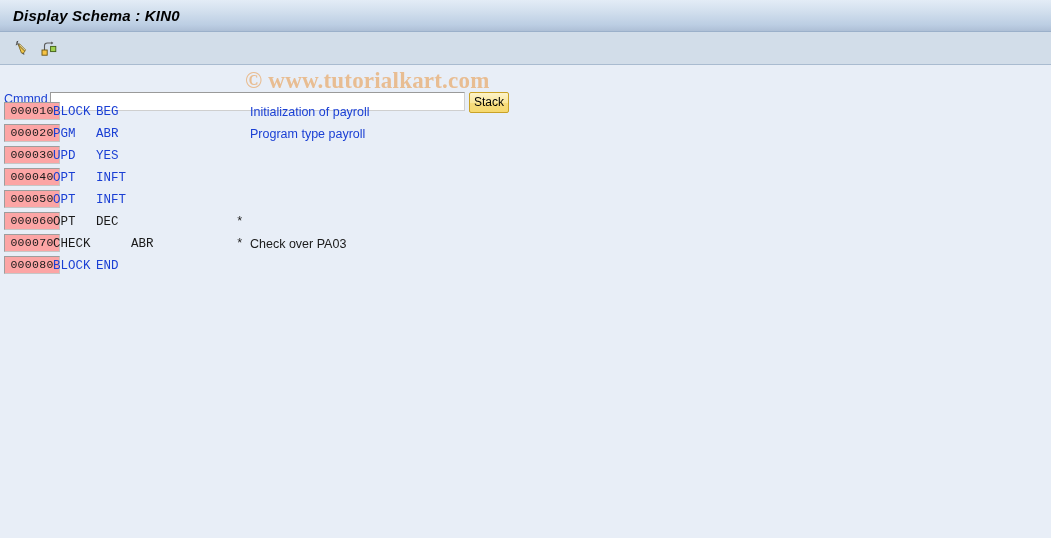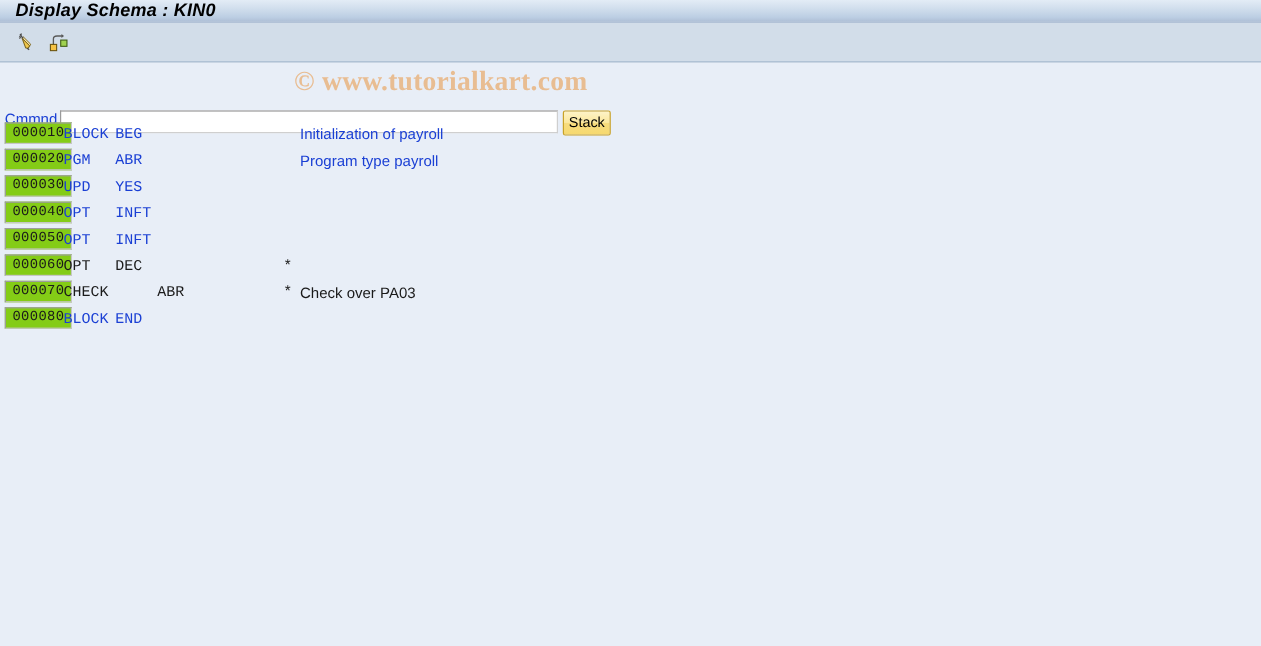--- a/index.html
+++ b/index.html
@@ -10,25 +10,25 @@
     width: 1051px;
     height: 538px;
     background: #e8eef7;
     font-family: "Liberation Sans", sans-serif;
     overflow: hidden;
     position: relative;
   }
 
   
   .titlebar {
-    height: 19px;
+    height: 32px;
     background: linear-gradient(to bottom, #e3ecf6 0%, #d3e0ee 35%, #bccee3 80%, #aebfd6 100%);
     border-bottom: 1px solid #9bb0ca;
     display: flex;
-    align-items: flex-start;
+    align-items: center;
     box-sizing: border-box;
     padding-left: 13px;
   }
   .titlebar .title-text {
     font-family: "Liberation Sans", sans-serif;
     font-size: 15px;
     font-weight: bold;
     font-style: italic;
     color: #000000;
     letter-spacing: 0.2px;
@@ -151,21 +151,21 @@
 
   .row .c-line {
     left: 4px;
     top: 1px;
     width: 56px;
     height: 18px;
     box-sizing: border-box;
     border: 1px solid #9d9d9d;
     border-right-color: #c6c6c6;
     border-bottom-color: #c6c6c6;
-    background: #84cc16;
+    background: #fca5a5;
     color: #1a1a1a;
     font-size: 11.5px;
     line-height: 16px;
     text-align: center;
     letter-spacing: 0.3px;
   }
   .row .c-func { left: 53px;  top: 2px; }
   .row .c-p1   { left: 96px;  top: 2px; }
   .row .c-p2   { left: 131px; top: 2px; }
   .row .c-p3   { left: 166px; top: 2px; }

